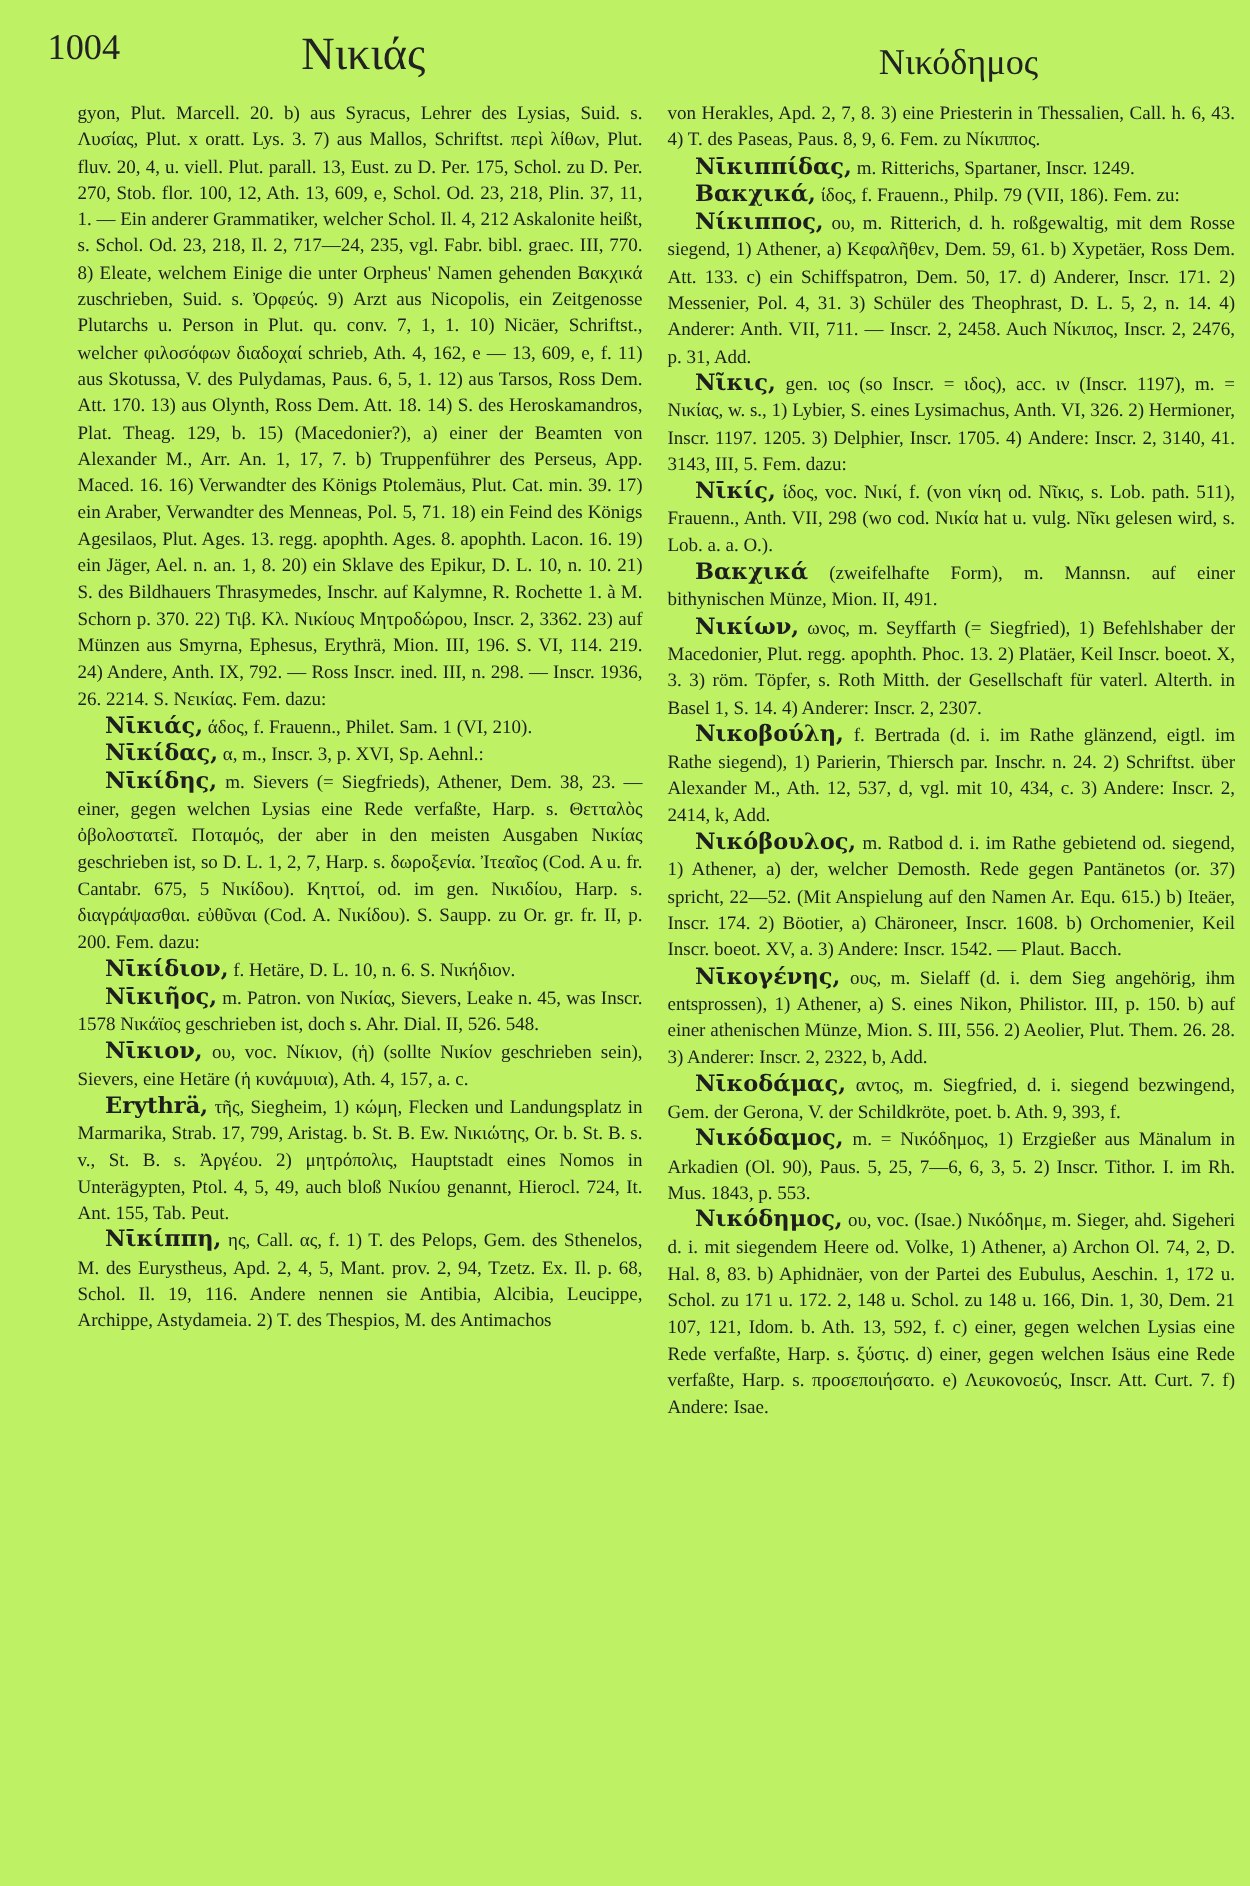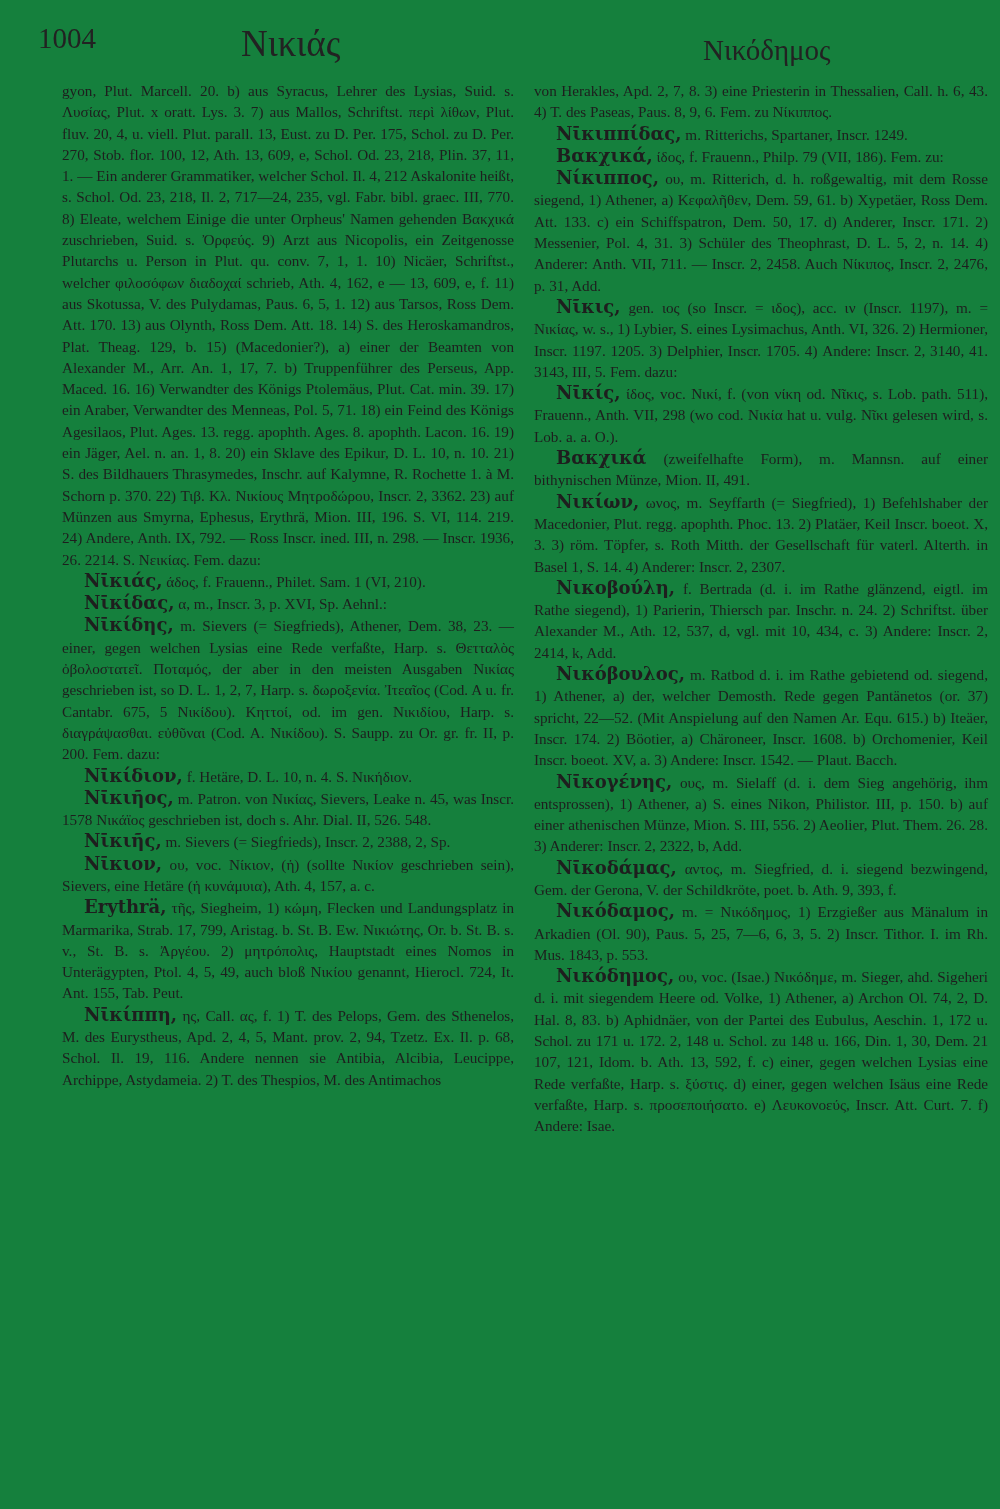--- a/index.html
+++ b/index.html
@@ -1,19 +1,19 @@
 <!DOCTYPE html>
 <html><head>
 <meta charset="utf-8">
 <style>
   html, body { margin: 0; padding: 0; background: #e9e9e9; }
   body { width: 1000px; height: 1509px; position: relative; overflow: hidden; }
   .page {
     position: absolute; left: 0; top: 0; width: 1000px; height: 1509px;
-    background: #15803d;
+    background: #bef264;
     font-family: "DejaVu Serif", "Liberation Serif", serif;
     color: #1b1b1b;
   }
   .header {
     position: absolute; top: 22px; left: 38px; right: 50px; height: 40px;
     font-family: "Liberation Serif", serif;
   }
   .header .pno { position: absolute; left: 0; top: 0; font-size: 29px; color: #222; }
   .header .left-word { position: absolute; left: 203px; top: 0; font-size: 37px; color: #222; }
   .header .right-word { position: absolute; left: 665px; top: 12px; font-size: 29px; color: #222; }
@@ -40,23 +40,22 @@
     <span class="pno">1004</span>
     <span class="left-word">Νικιάς</span>
     <span class="right-word">Νικόδημος</span>
   </div>
 
   <div class="col left" id="leftcol">
       <p class="entry"><span>gyon, Plut. Marcell. 20. b) aus Syracus, Lehrer des Lysias, Suid. s. Λυσίας, Plut. x oratt. Lys. 3. 7) aus Mallos, Schriftst. περὶ λίθων, Plut. fluv. 20, 4, u. viell. Plut. parall. 13, Eust. zu D. Per. 175, Schol. zu D. Per. 270, Stob. flor. 100, 12, Ath. 13, 609, e, Schol. Od. 23, 218, Plin. 37, 11, 1. — Ein anderer Grammatiker, welcher Schol. Il. 4, 212 Askalonite heißt, s. Schol. Od. 23, 218, Il. 2, 717—24, 235, vgl. Fabr. bibl. graec. III, 770. 8) Eleate, welchem Einige die unter Orpheus' Namen gehenden Βακχικά zuschrieben, Suid. s. Ὀρφεύς. 9) Arzt aus Nicopolis, ein Zeitgenosse Plutarchs u. Person in Plut. qu. conv. 7, 1, 1. 10) Nicäer, Schriftst., welcher φιλοσόφων διαδοχαί schrieb, Ath. 4, 162, e — 13, 609, e, f. 11) aus Skotussa, V. des Pulydamas, Paus. 6, 5, 1. 12) aus Tarsos, Ross Dem. Att. 170. 13) aus Olynth, Ross Dem. Att. 18. 14) S. des Heroskamandros, Plat. Theag. 129, b. 15) (Macedonier?), a) einer der Beamten von Alexander M., Arr. An. 1, 17, 7. b) Truppenführer des Perseus, App. Maced. 16. 16) Verwandter des Königs Ptolemäus, Plut. Cat. min. 39. 17) ein Araber, Verwandter des Menneas, Pol. 5, 71. 18) ein Feind des Königs Agesilaos, Plut. Ages. 13. regg. apophth. Ages. 8. apophth. Lacon. 16. 19) ein Jäger, Ael. n. an. 1, 8. 20) ein Sklave des Epikur, D. L. 10, n. 10. 21) S. des Bildhauers Thrasymedes, Inschr. auf Kalymne, R. Rochette 1. à M. Schorn p. 370. 22) Τιβ. Κλ. Νικίους Μητροδώρου, Inscr. 2, 3362. 23) auf Münzen aus Smyrna, Ephesus, Erythrä, Mion. III, 196. S. VI, 114. 219. 24) Andere, Anth. IX, 792. — Ross Inscr. ined. III, n. 298. — Inscr. 1936, 26. 2214. S. Νεικίας. Fem. dazu:</span></p>
       <p class="entry new"><span class="hw">Νῑκιάς,</span> <span>άδος, f. Frauenn., Philet. Sam. 1 (VI, 210).</span></p>
       <p class="entry new"><span class="hw">Νῑκίδας,</span> <span>α, m., Inscr. 3, p. XVI, Sp. Aehnl.:</span></p>
       <p class="entry new"><span class="hw">Νῑκίδης,</span> <span>m. Sievers (= Siegfrieds), Athener, Dem. 38, 23. — einer, gegen welchen Lysias eine Rede verfaßte, Harp. s. Θετταλὸς ὀβολοστατεῖ. Ποταμός, der aber in den meisten Ausgaben Νικίας geschrieben ist, so D. L. 1, 2, 7, Harp. s. δωροξενία. Ἰτεαῖος (Cod. A u. fr. Cantabr. 675, 5 Νικίδου). Κηττοί, od. im gen. Νικιδίου, Harp. s. διαγράψασθαι. εὐθῦναι (Cod. A. Νικίδου). S. Saupp. zu Or. gr. fr. II, p. 200. Fem. dazu:</span></p>
-      <p class="entry new"><span class="hw">Νῑκίδιον,</span> <span>f. Hetäre, D. L. 10, n. 4. S. Νικήδιον.</span></p>
+      <p class="entry new"><span class="hw">Νῑκίδιον,</span> <span>f. Hetäre, D. L. 10, n. 6. S. Νικήδιον.</span></p>
       <p class="entry new"><span class="hw">Νῑκιῆος,</span> <span>m. Patron. von Νικίας, Sievers, Leake n. 45, was Inscr. 1578 Νικάϊος geschrieben ist, doch s. Ahr. Dial. II, 526. 548.</span></p>
-      <p class="entry new"><span class="hw">Νῑκιῆς,</span> <span>m. Sievers (= Siegfrieds), Inscr. 2, 2388, 2, Sp.</span></p>
       <p class="entry new"><span class="hw">Νῑκιον,</span> <span>ου, voc. Νίκιον, (ἡ) (sollte Νικίον geschrieben sein), Sievers, eine Hetäre (ἡ κυνάμυια), Ath. 4, 157, a. c.</span></p>
       <p class="entry new"><span class="hw">Erythrä,</span> <span>τῆς, Siegheim, 1) κώμη, Flecken und Landungsplatz in Marmarika, Strab. 17, 799, Aristag. b. St. B. Ew. Νικιώτης, Or. b. St. B. s. v., St. B. s. Ἀργέου. 2) μητρόπολις, Hauptstadt eines Nomos in Unterägypten, Ptol. 4, 5, 49, auch bloß Νικίου genannt, Hierocl. 724, It. Ant. 155, Tab. Peut.</span></p>
       <p class="entry new"><span class="hw">Νῑκίππη,</span> <span>ης, Call. ας, f. 1) T. des Pelops, Gem. des Sthenelos, M. des Eurystheus, Apd. 2, 4, 5, Mant. prov. 2, 94, Tzetz. Ex. Il. p. 68, Schol. Il. 19, 116. Andere nennen sie Antibia, Alcibia, Leucippe, Archippe, Astydameia. 2) T. des Thespios, M. des Antimachos</span></p>
     </div>
   <div class="col right" id="rightcol">
       <p class="entry"><span>von Herakles, Apd. 2, 7, 8. 3) eine Priesterin in Thessalien, Call. h. 6, 43. 4) T. des Paseas, Paus. 8, 9, 6. Fem. zu Νίκιππος.</span></p>
       <p class="entry new"><span class="hw">Νῑκιππίδας,</span> <span>m. Ritterichs, Spartaner, Inscr. 1249.</span></p>
       <p class="entry new"><span class="hw">Βακχικά,</span> <span>ίδος, f. Frauenn., Philp. 79 (VII, 186). Fem. zu:</span></p>
       <p class="entry new"><span class="hw">Νίκιππος,</span> <span>ου, m. Ritterich, d. h. roßgewaltig, mit dem Rosse siegend, 1) Athener, a) Κεφαλῆθεν, Dem. 59, 61. b) Xypetäer, Ross Dem. Att. 133. c) ein Schiffspatron, Dem. 50, 17. d) Anderer, Inscr. 171. 2) Messenier, Pol. 4, 31. 3) Schüler des Theophrast, D. L. 5, 2, n. 14. 4) Anderer: Anth. VII, 711. — Inscr. 2, 2458. Auch Νίκιπος, Inscr. 2, 2476, p. 31, Add.</span></p>
       <p class="entry new"><span class="hw">Νῖκις,</span> <span>gen. ιος (so Inscr. = ιδος), acc. ιν (Inscr. 1197), m. = Νικίας, w. s., 1) Lybier, S. eines Lysimachus, Anth. VI, 326. 2) Hermioner, Inscr. 1197. 1205. 3) Delphier, Inscr. 1705. 4) Andere: Inscr. 2, 3140, 41. 3143, III, 5. Fem. dazu:</span></p>

